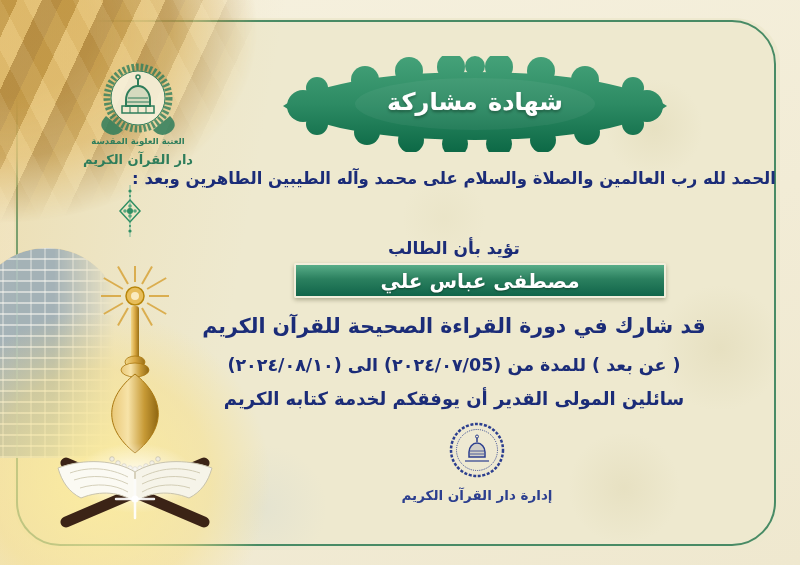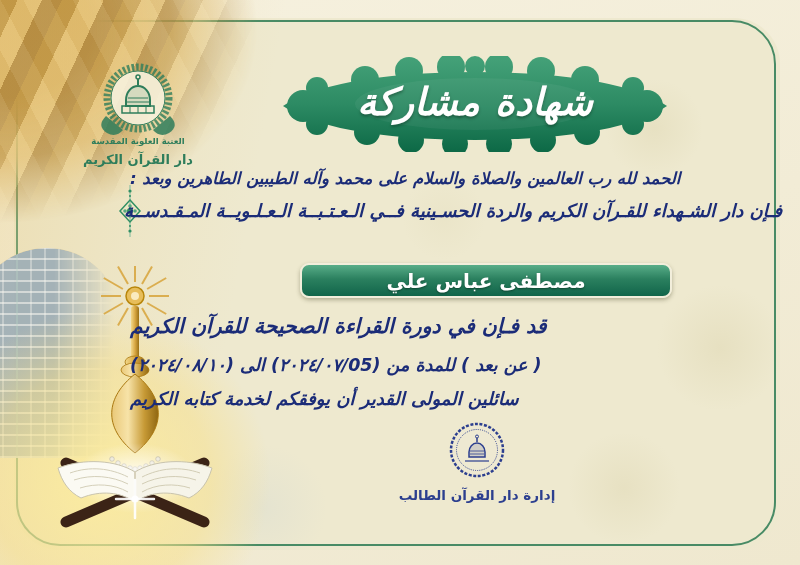--- a/index.html
+++ b/index.html
@@ -39,35 +39,35 @@
     background:radial-gradient(circle 230px at 100px 190px, rgba(252,236,158,.95), rgba(248,224,136,.5) 48%, transparent 74%);}
   .wash{position:absolute;left:0;top:0;width:300px;height:565px;
     background:linear-gradient(100deg, rgba(233,205,135,.40), rgba(233,205,135,.12) 45%, transparent 72%);}
   .finial-svg{position:absolute;left:28px;top:266px;width:214px;height:292px;}
   
   .logo{position:absolute;left:80px;top:58px;width:116px;height:122px;}
   
   .banner{position:absolute;left:281px;top:56px;width:388px;height:96px;}
   .banner svg{position:absolute;inset:0;}
   .banner-title{position:absolute;inset:0;display:flex;align-items:center;justify-content:center;
-    color:#fff;font-size:38px;font-weight:bold;word-spacing:2px;padding-bottom:4px;
-    text-shadow:0 2px 3px rgba(0,25,12,.38), 0 0 1px rgba(255,255,255,.4);font-style:italic;}
+    color:#fff;font-size:24px;font-weight:bold;word-spacing:2px;padding-bottom:4px;
+    text-shadow:0 2px 3px rgba(0,25,12,.38), 0 0 1px rgba(255,255,255,.4);}
   
   .divider{position:absolute;left:110px;top:183px;width:40px;height:56px;}
   
-  .line{position:absolute;left:130px;width:648px;text-align:left;
-    color:var(--text-navy,#1b2c78);font-weight:bold;font-style:italic;}
+  .line{position:absolute;left:130px;width:648px;text-align:center;
+    color:var(--text-navy,#1b2c78);font-weight:bold;}
   .line1{top:169px;font-size:16.5px;}
   .line2{top:200px;left:124px;width:660px;font-size:18px;}
   .line3{top:238px;font-size:17px;}
   .course{top:314px;font-size:20.5px;}
   .period{top:355px;font-size:17.5px;}
   .closing{top:388px;font-size:18px;}
   
-  .name-box{position:absolute;left:300px;top:263px;width:372px;height:35px;border-radius:9px;
+  .name-box{position:absolute;left:294px;top:263px;width:372px;height:35px;border-radius:2px;
     background:linear-gradient(180deg,#58ad88 0%,#2b805f 45%,#11654a 100%);
     border:2px solid #f2eedb;box-sizing:border-box;box-shadow:0 2px 4px rgba(60,60,30,.35);
     display:flex;align-items:center;justify-content:center;}
   .name-box span{color:#fff;font-size:20px;font-weight:bold;text-shadow:0 1px 2px rgba(0,30,15,.5);}
   
   .seal-block{position:absolute;left:377px;top:420px;width:200px;text-align:center;}
   .seal-block svg{display:block;margin:0 auto;}
   .issuer{margin-top:5px;color:var(--seal-navy,#2c3f8f);font-size:13.5px;font-weight:bold;}
   .logo text, .seal-block text{font-family:"DejaVu Sans",sans-serif;}
 </style>
@@ -225,39 +225,39 @@
       <circle cx="25" cy="28" r="1.8" fill="#57a87f"></circle>
     <circle cx="20" cy="33" r="1.8" fill="#57a87f"></circle>
       <circle cx="15" cy="28" r="1.8" fill="#57a87f"></circle>
     <circle cx="20" cy="8" r="1.6" fill="#2f8f63"></circle>
       <circle cx="20" cy="48" r="1.6" fill="#2f8f63"></circle>
     <circle cx="20" cy="13" r="1" fill="#2f8f63"></circle>
       <circle cx="20" cy="43" r="1" fill="#2f8f63"></circle>
   </svg>
 
   <div class="line line1" dir="rtl">الحمد لله رب العالمين والصلاة والسلام على محمد وآله الطيبين الطاهرين وبعد :</div>
-  <div class="line line2" dir="rtl">فـإن دار الشـهداء للقـرآن الكريم والردة الحسـينية فــي الـعـتـبــة الـعـلـويــة المـقـدســة</div>
+  <div class="line line3" dir="rtl">تؤيد بأن الطالب</div>
 
   <div class="name-box">
     <span dir="rtl">مصطفى عباس علي</span>
   </div>
 
-  <div class="line course" dir="rtl">قد فـإن في دورة القراءة الصحيحة للقرآن الكريم</div>
+  <div class="line course" dir="rtl">قد شارك في دورة القراءة الصحيحة للقرآن الكريم</div>
   <div class="line period" dir="rtl">( عن بعد ) للمدة من (٢٠٢٤/٠٧/05) الى (٢٠٢٤/٠٨/١٠)</div>
   <div class="line closing" dir="rtl">سائلين المولى القدير أن يوفقكم لخدمة كتابه الكريم</div>
 
   <div class="seal-block">
     <svg viewBox="0 0 64 62" width="64" height="62">
       <circle cx="32" cy="30" r="26" fill="rgba(240,236,218,0.25)" stroke="var(--seal-navy,#2c3f8f)" stroke-width="2.5" stroke-dasharray="3 1.6"></circle>
       <circle cx="32" cy="30" r="20.5" fill="none" stroke="var(--seal-navy,#2c3f8f)" stroke-width="1" stroke-dasharray="1 1.2"></circle>
       <g stroke="var(--seal-navy,#2c3f8f)" fill="none">
         <path d="M24 37 v-5 a8 9 0 0 1 16 0 v5 z" stroke-width="1.5" fill="rgba(44,63,143,0.15)"></path>
         <line x1="25" y1="31" x2="39" y2="31" stroke-width="0.8"></line>
         <line x1="25" y1="34" x2="39" y2="34" stroke-width="0.8"></line>
         <line x1="32" y1="22" x2="32" y2="18" stroke-width="1.5"></line>
         <circle cx="32" cy="16.5" r="1.5" stroke-width="1"></circle>
         <path d="M20 41 h24" stroke-width="1.2"></path>
       </g>
     </svg>
-    <div class="issuer" dir="rtl">إدارة دار القرآن الطالب</div>
+    <div class="issuer" dir="rtl">إدارة دار القرآن الكريم</div>
   </div>
 
 </div>
 
 </body></html>

